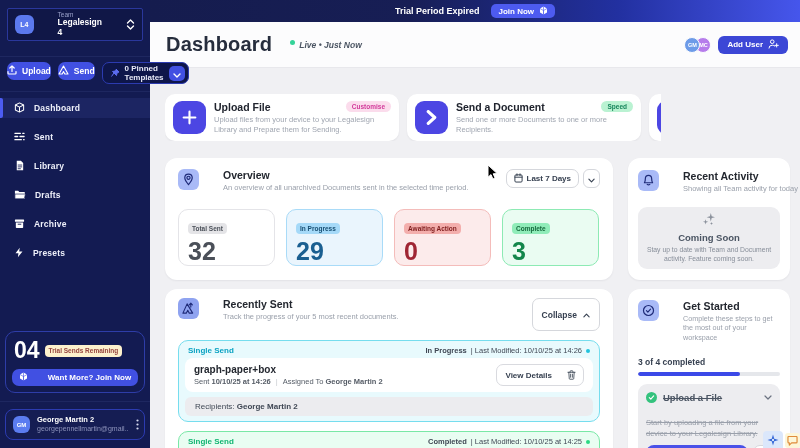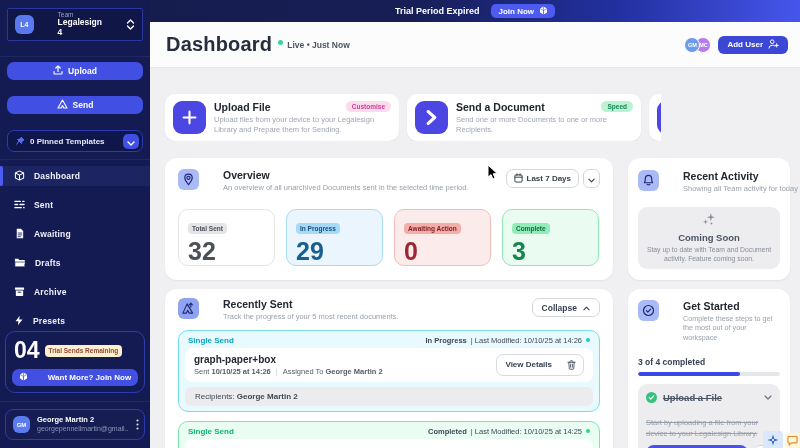--- a/index.html
+++ b/index.html
@@ -8,21 +8,21 @@
   .app { display:flex; width:800px; height:448px; }
 
   
   .sidebar { width:150px; flex-shrink:0; background:#131b52; color:#fff; position:relative; z-index:5; }
   .team-box { margin:8px 7px 15px 7px; height:33px; border:1px solid #2a379c; background:#101747; border-radius:2px; display:flex; align-items:center; padding:0 7px; gap:24px; }
   .team-avatar { width:19px; height:19px; border-radius:6px; background:#5b79ee; color:#fff; font-size:7px; font-weight:bold; display:flex; align-items:center; justify-content:center; }
   .team-meta { flex:1; line-height:1.15; }
   .team-label { font-size:6.5px; color:#99a0c8; }
   .team-name { font-size:8.5px; font-weight:bold; color:#fff; }
   .side-divider { border-top:1px solid #1e2760; margin:0; }
-  .side-actions { padding:5px 7px 7px 7px; display:flex; flex-direction:column; gap:16px; }
+  .side-actions { padding:5px 7px 7px 7px; display:flex; flex-direction:row; gap:7px; }
   .side-btn { height:18px; border-radius:7px; background:#4150e2; color:#fff; font-size:8.5px; font-weight:bold; display:flex; align-items:center; justify-content:center; gap:5px; border:none; cursor:pointer; }
   .pinned-box { height:22px; border-radius:7px; border:1px solid #2c3bb0; background:#0e164a; display:flex; align-items:center; padding:0 3px 0 7px; gap:5px; }
   .pinned-label { flex:1; font-size:8px; font-weight:bold; color:#e7e9f7; }
   .pinned-chevron { width:16px; height:15px; background:#4150e2; border-radius:5px; display:flex; align-items:center; justify-content:center; border:none; cursor:pointer; }
   .nav { padding:6px 0; }
   .nav-item { height:20px; margin-bottom:9px; display:flex; align-items:center; gap:9px; padding-left:14px; position:relative; color:#eef0fa; cursor:pointer; }
   .nav-item .nav-label { font-size:8.5px; font-weight:bold; letter-spacing:.2px; }
   .nav-item.active { background:#1c2562; }
   .nav-item.active::before { content:""; position:absolute; left:0; top:0; bottom:0; width:3px; background:#4c5cf2; border-radius:0 2px 2px 0; }
   .side-bottom { position:absolute; left:0; right:0; bottom:0; }
@@ -38,21 +38,21 @@
   .user-email { font-size:7px; color:#8d93bb; white-space:nowrap; overflow:hidden; }
   .user-dots { color:#d7daef; flex-shrink:0; cursor:pointer; display:flex; }
 
   
   .main { flex:1; display:flex; flex-direction:column; min-width:0; }
   .topbar { height:22px; flex-shrink:0; background:linear-gradient(90deg,#151c4e 0%,#171e55 40%,#2230a0 72%,#4656ec 100%); display:flex; align-items:center; justify-content:center; gap:12px; }
   .topbar-msg { font-size:9px; font-weight:bold; color:#fff; }
   .topbar-btn { height:14px; background:#4d5bf0; border:none; border-radius:5px; color:#fff; font-size:8px; font-weight:bold; display:flex; align-items:center; gap:5px; padding:0 7px; cursor:pointer; }
   .header { height:46px; flex-shrink:0; background:#fcfcfd; border-bottom:1px solid #e8e8ec; display:flex; align-items:center; padding:0 12px 0 16px; }
   .page-title { font-size:20px; font-weight:bold; color:#262d3d; letter-spacing:.2px; }
-  .live-wrap { display:flex; gap:4px; margin-left:6px; }
+  .live-wrap { display:flex; gap:4px; margin-left:18px;font-style:italic; }
   .live-dot { width:5px; height:5px; border-radius:50%; background:#34d399; }
   .live-text { font-size:8.5px; color:#4b5563; font-weight:bold; }
   .header-right { margin-left:auto; display:flex; align-items:center; }
   .avatars { display:flex; margin-right:7px; }
   .hdr-avatar { width:16px; height:16px; border-radius:50%; color:#fff; font-size:5.5px; font-weight:bold; display:flex; align-items:center; justify-content:center; border:1.5px solid #fcfcfd; }
   .hdr-avatar + .hdr-avatar { margin-left:-5px; }
   .add-user-btn { height:18px; background:#3c47d6; border:none; border-radius:6px; color:#fff; font-size:8px; font-weight:bold; display:flex; align-items:center; gap:5px; padding:0 9px; cursor:pointer; }
 
   .content { flex:1; padding:26px 10px 0 15px; overflow:hidden; }
 
@@ -96,21 +96,21 @@
   .stat-card.blue .stat-value { color:#1a5f91; }
   .stat-card.red { background:#fcebeb; border-color:#f4bcba; }
   .stat-card.red .stat-badge { background:#f3aeac; color:#7f1d1d; }
   .stat-card.red .stat-value { color:#9f2533; }
   .stat-card.green { background:#eafcf2; border-color:#8deab4; }
   .stat-card.green .stat-badge { background:#90ecb9; color:#14693c; }
   .stat-card.green .stat-value { color:#13864b; }
 
   
   .recent { margin-top:9px; padding:9px 13px 13px 13px; min-height:170px; }
-  .collapse-btn { margin-left:auto; height:19px; border:1px solid #d5d7dc; background:#fff; border-radius:7px; display:flex; align-items:center; gap:6px; padding:0 9px; font-size:8.5px; font-weight:bold; color:#374151; cursor:pointer; }
+  .collapse-btn { margin-left:auto; height:33px; border:1px solid #d5d7dc; background:#fff; border-radius:7px; display:flex; align-items:center; gap:6px; padding:0 9px; font-size:8.5px; font-weight:bold; color:#374151; cursor:pointer; }
   .sent-item { margin-top:9px; border-radius:10px; border:1px solid; padding:4px 6px 5px 6px; }
   .sent-item.cyan { background:#e8fafd; border-color:#76ddee; }
   .sent-item.green { background:#e9fdf2; border-color:#79e8a6; }
   .si-head { display:flex; align-items:center; padding:1px 3px 3px 3px; }
   .si-type { font-size:8px; font-weight:bold; }
   .sent-item.cyan .si-type { color:#0aa2c2; }
   .sent-item.green .si-type { color:#10b571; }
   .si-status { margin-left:auto; font-size:7.5px; color:#3f4754; display:flex; align-items:center; gap:4px; }
   .si-status b { font-weight:bold; }
   .si-dot { width:4px; height:4px; border-radius:50%; }
@@ -213,21 +213,21 @@
         <span><svg width="11" height="11" viewBox="0 0 12 12">
               <path d="M1 2.5 H7 M9.5 2.5 H11 M1 6 H4 M6.5 6 H11 M1 9.5 H8 M10.5 9.5 H11" stroke="#fff" stroke-width="1.4" stroke-linecap="round"></path>
             </svg></span>
         <span class="nav-label">Sent</span>
       </div>
       <div class="nav-item">
         <span><svg width="11" height="11" viewBox="0 0 12 12">
               <path d="M3 0.8 H7.5 L10 3.3 V11.2 H3 Z" fill="#fff"></path>
               <path d="M4.5 5.5 H8.5 M4.5 7.5 H8.5 M4.5 9.5 H7" stroke="#131b52" stroke-width="0.9" stroke-linecap="round"></path>
             </svg></span>
-        <span class="nav-label">Awaiting</span>
+        <span class="nav-label">Library</span>
       </div>
       <div class="nav-item">
         <span><svg width="12" height="11" viewBox="0 0 13 11">
               <path d="M1 1.5 H4.5 L5.8 2.8 H11 Q11.8 2.8 11.8 3.6 V9 Q11.8 10 10.8 10 H2 Q1 10 1 9 Z" fill="#fff"></path>
               <path d="M1 5 H12.5 L11 10 H1 Z" fill="#fff" stroke="#131b52" stroke-width="0.7"></path>
             </svg></span>
         <span class="nav-label">Drafts</span>
       </div>
       <div class="nav-item">
         <span><svg width="11" height="11" viewBox="0 0 12 12">

